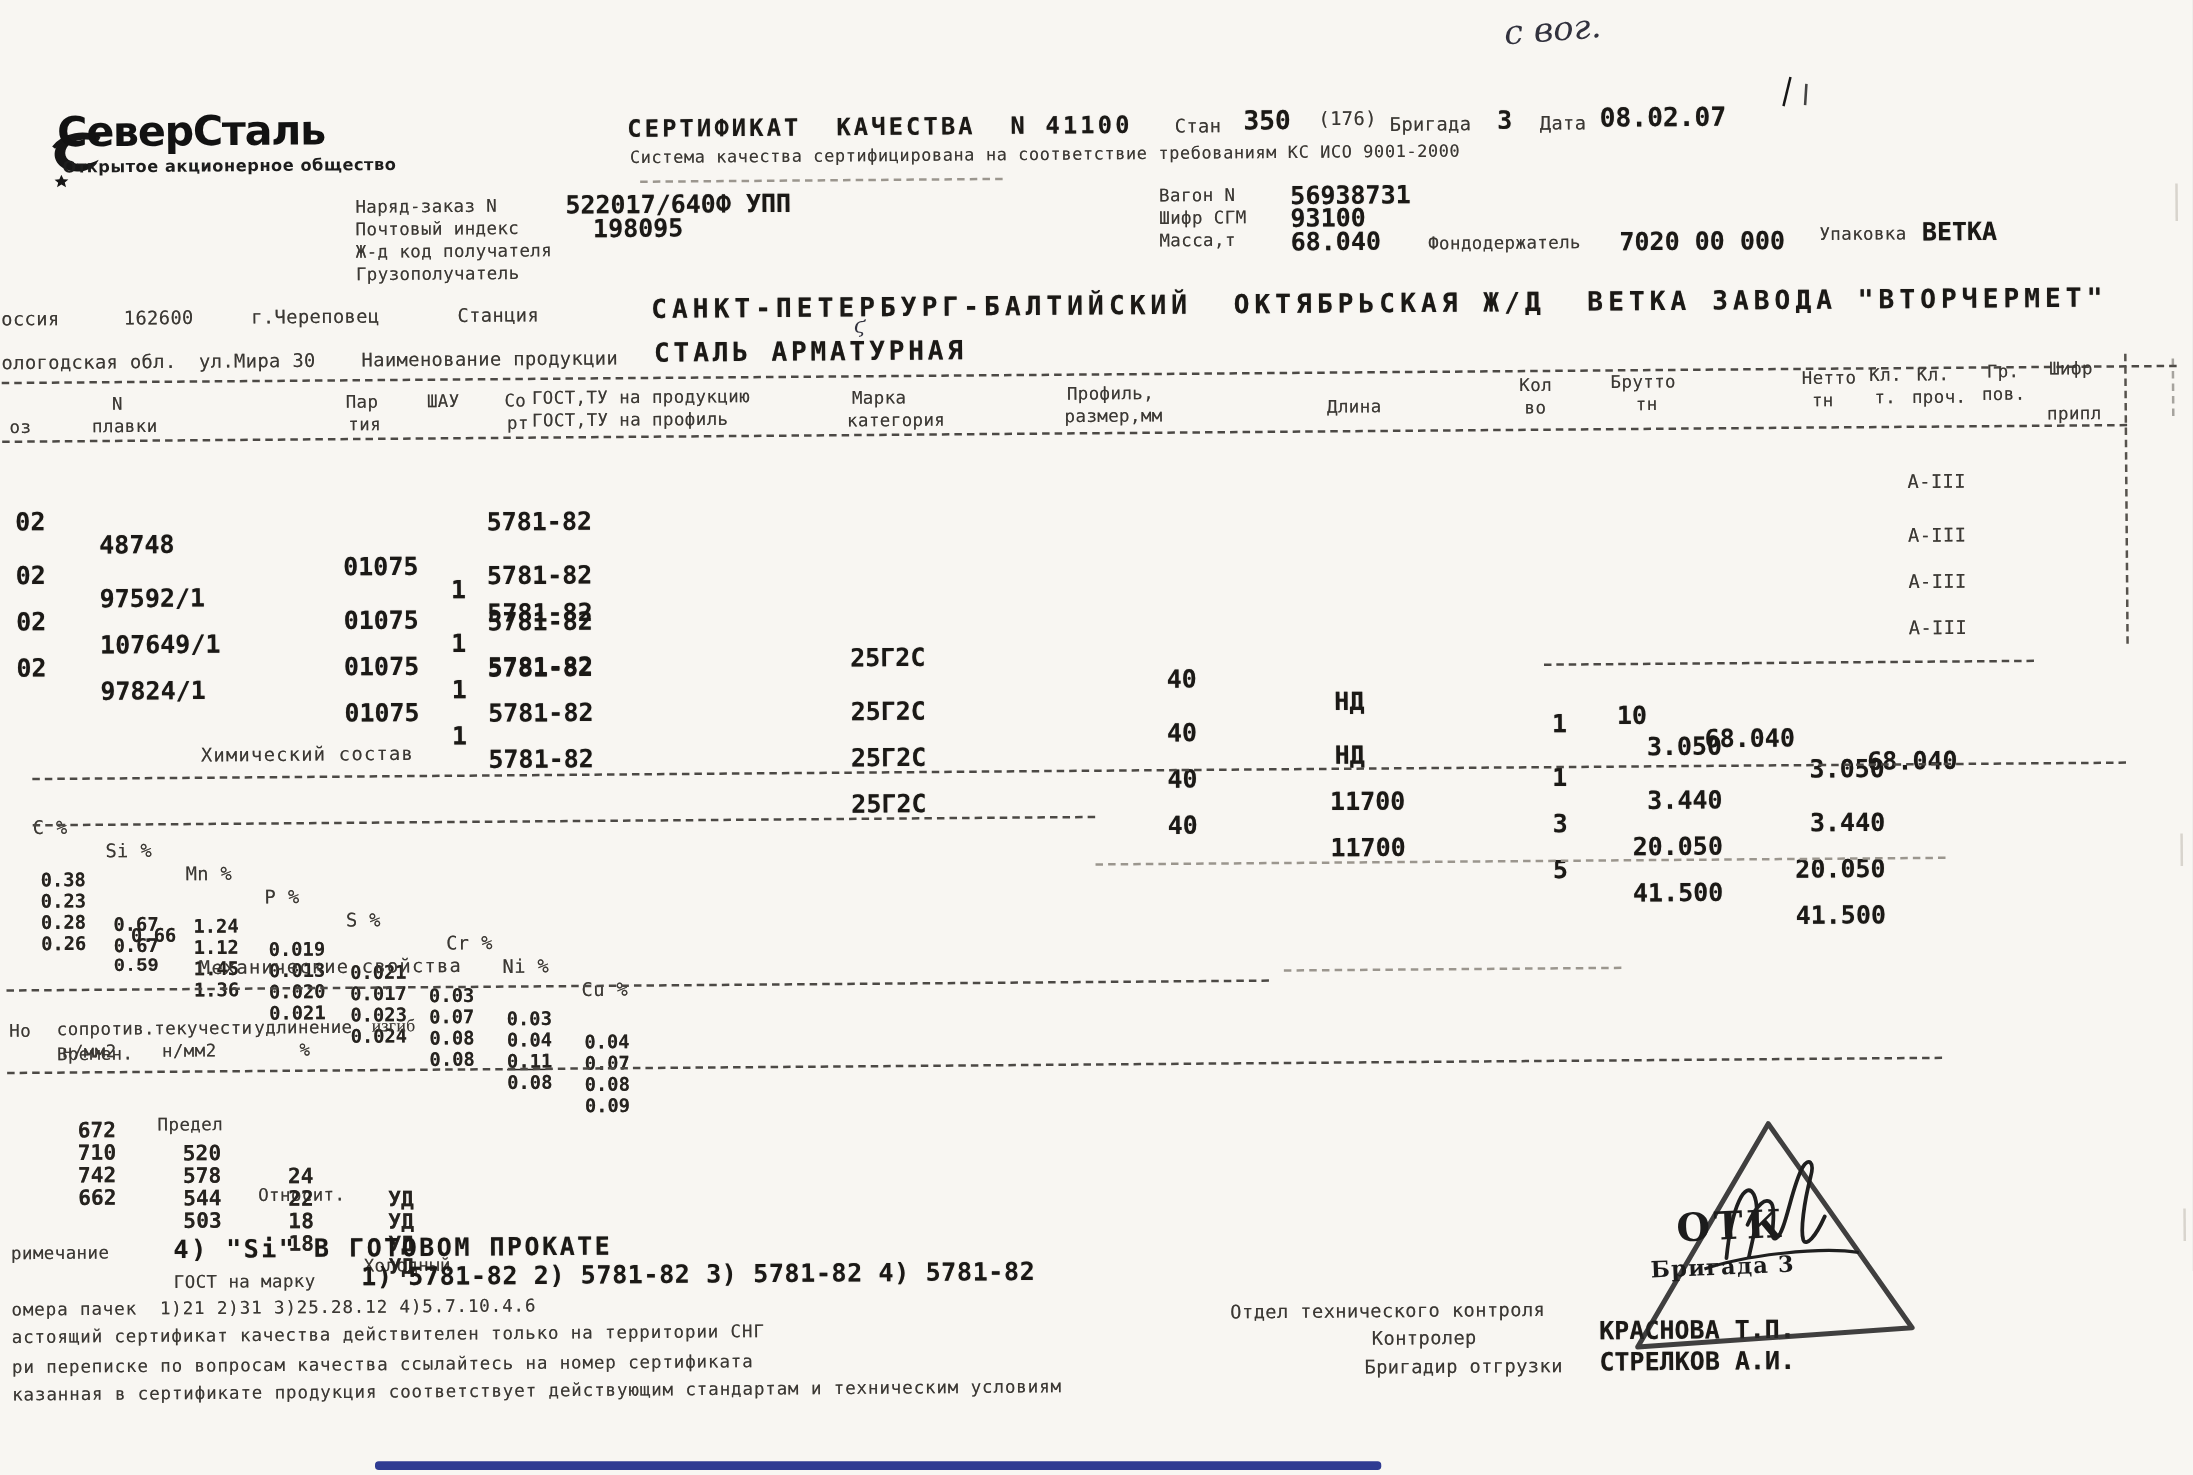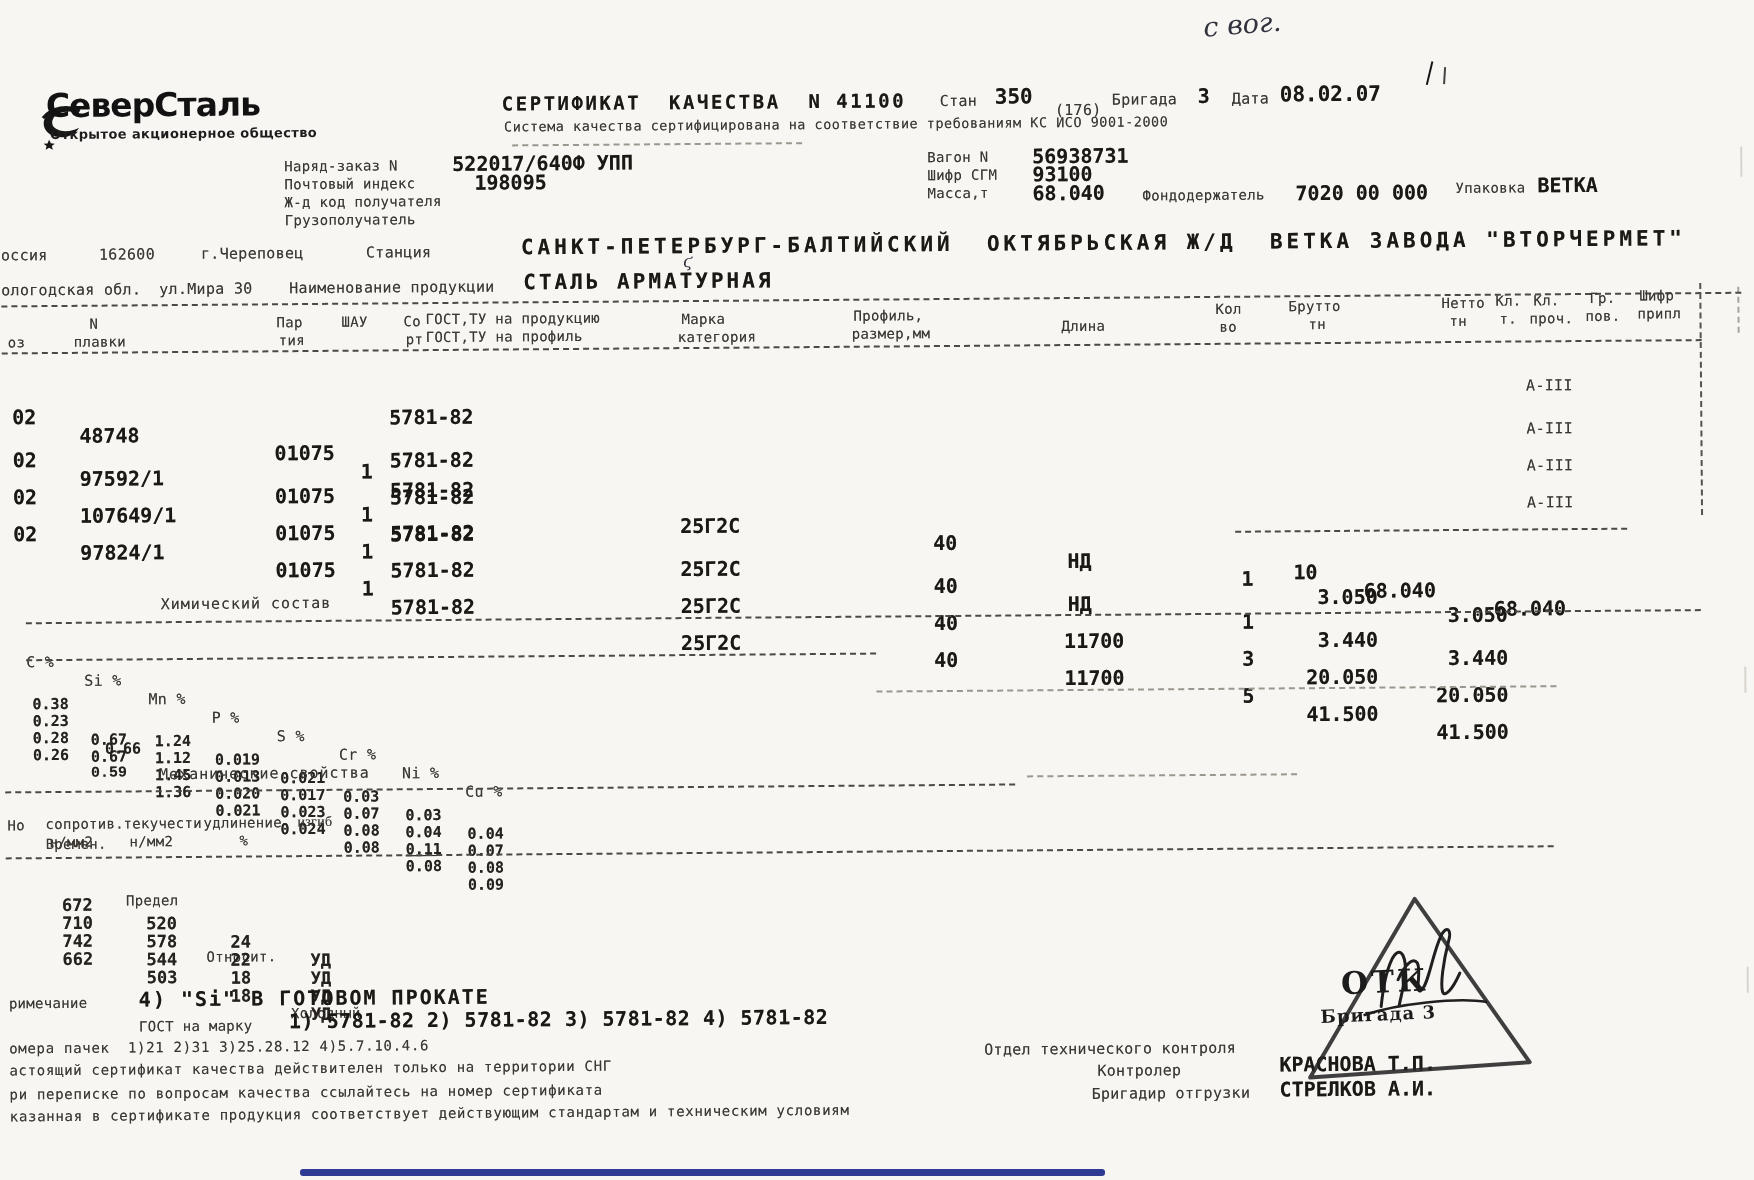--- a/index.html
+++ b/index.html
@@ -49,21 +49,21 @@
   </div>
   <div class="abs logo-name" style="left:54px;top:86px;">СеверСталь</div>
   <div class="abs logo-sub" style="left:58px;top:127px;">Открытое акционерное общество</div>
 
   <div class="abs b" style="left:510px;top:96px;font-size:19px;letter-spacing:2.5px;">СЕРТИФИКАТ  КАЧЕСТВА  N 41100</div>
   <div class="abs t" style="left:512px;top:122px;font-size:13.5px;letter-spacing:.5px;">Система качества сертифицирована на соответствие требованиям КС ИСО 9001-2000</div>
 
   <div class="abs" style="left:948px;top:92px;width:480px;height:32px;">
     <span class="abs t t15" style="left:0;top:7px;">Стан</span>
     <span class="abs b b21" style="left:55px;top:0;">350</span>
-    <span class="abs t t15" style="left:115px;top:17px;">(176)</span>
+    <span class="abs t t15" style="left:115px;top:2px;">(176)</span>
     <span class="abs t t15" style="left:172px;top:7px;">Бригада</span>
     <span class="abs b b20" style="left:258px;top:1px;">3</span>
     <span class="abs t t15" style="left:292px;top:7px;">Дата</span>
     <span class="abs b b21" style="left:340px;top:0;">08.02.07</span>
   </div>
 
   <div class="abs dashf" style="left:520px;top:148px;width:290px;"></div>
 
   <div class="abs" style="left:292px;top:160px;width:420px;height:80px;">
     <span class="abs t" style="left:0;top:0;">Наряд-заказ N</span>
@@ -129,21 +129,21 @@
   <span class="abs t" style="left:1315px;top:326px;">тн</span>
   <span class="abs t" style="left:1448px;top:306px;">Нетто</span>
   <span class="abs t" style="left:1456px;top:324px;">тн</span>
   <span class="abs t" style="left:1502px;top:304px;">Кл.</span>
   <span class="abs t" style="left:1506px;top:322px;">т.</span>
   <span class="abs t" style="left:1540px;top:304px;">Кл.</span>
   <span class="abs t" style="left:1536px;top:322px;">проч.</span>
   <span class="abs t" style="left:1596px;top:302px;">Гр.</span>
   <span class="abs t" style="left:1592px;top:320px;">пов.</span>
   <span class="abs t" style="left:1646px;top:300px;">Шифр</span>
-  <span class="abs t" style="left:1644px;top:318px;">припл</span>
+  <span class="abs t" style="left:1644px;top:336px;">припл</span>
 
   <div class="abs" style="left:0;top:386px;width:1754px;height:44px;">
     <span class="abs b b20" style="left:18px;">02</span>
     <span class="abs b b20" style="left:85px;">48748</span>
     <span class="abs b b20" style="left:280px;">01075</span>
     <span class="abs b b20" style="left:366px;">1</span>
     <span class="abs b b20" style="left:395px;">5781-82</span>
     <span class="abs b b20" style="left:395px;top:22px;">5781-82</span>
     <span class="abs b b20" style="left:685px;">25Г2С</span>
     <span class="abs b b20" style="left:938px;">40</span>
@@ -210,21 +210,21 @@
   </div>
 
   <div class="abs t t15" style="left:165px;top:596px;letter-spacing:1px;">Химический состав</div>
   <div class="abs dash" style="left:30px;top:622px;width:1675px;"></div>
   <div class="abs" style="left:0;top:634px;width:700px;height:20px;">
     <span class="abs t t15" style="left:30px;">C %</span>
     <span class="abs t t15" style="left:88px;">Si %</span>
     <span class="abs t t15" style="left:152px;">Mn %</span>
     <span class="abs t t15" style="left:215px;">P %</span>
     <span class="abs t t15" style="left:280px;">S %</span>
-    <span class="abs t t15" style="left:342px;">Cr %</span>
+    <span class="abs t t15" style="left:360px;">Cr %</span>
     <span class="abs t t15" style="left:405px;">Ni %</span>
     <span class="abs t t15" style="left:468px;">Cu %</span>
   </div>
   <div class="abs dash" style="left:30px;top:659px;width:850px;"></div>
   <div class="abs dashf" style="left:880px;top:697px;width:680px;"></div>
 
   <div class="abs" style="left:0;top:676px;width:700px;height:18px;">
     <span class="abs chem" style="left:36px;">0.38</span>
     <span class="abs chem" style="left:108px;margin-top:26px;">0.66</span>
     <span class="abs chem" style="left:158px;">1.24</span>

